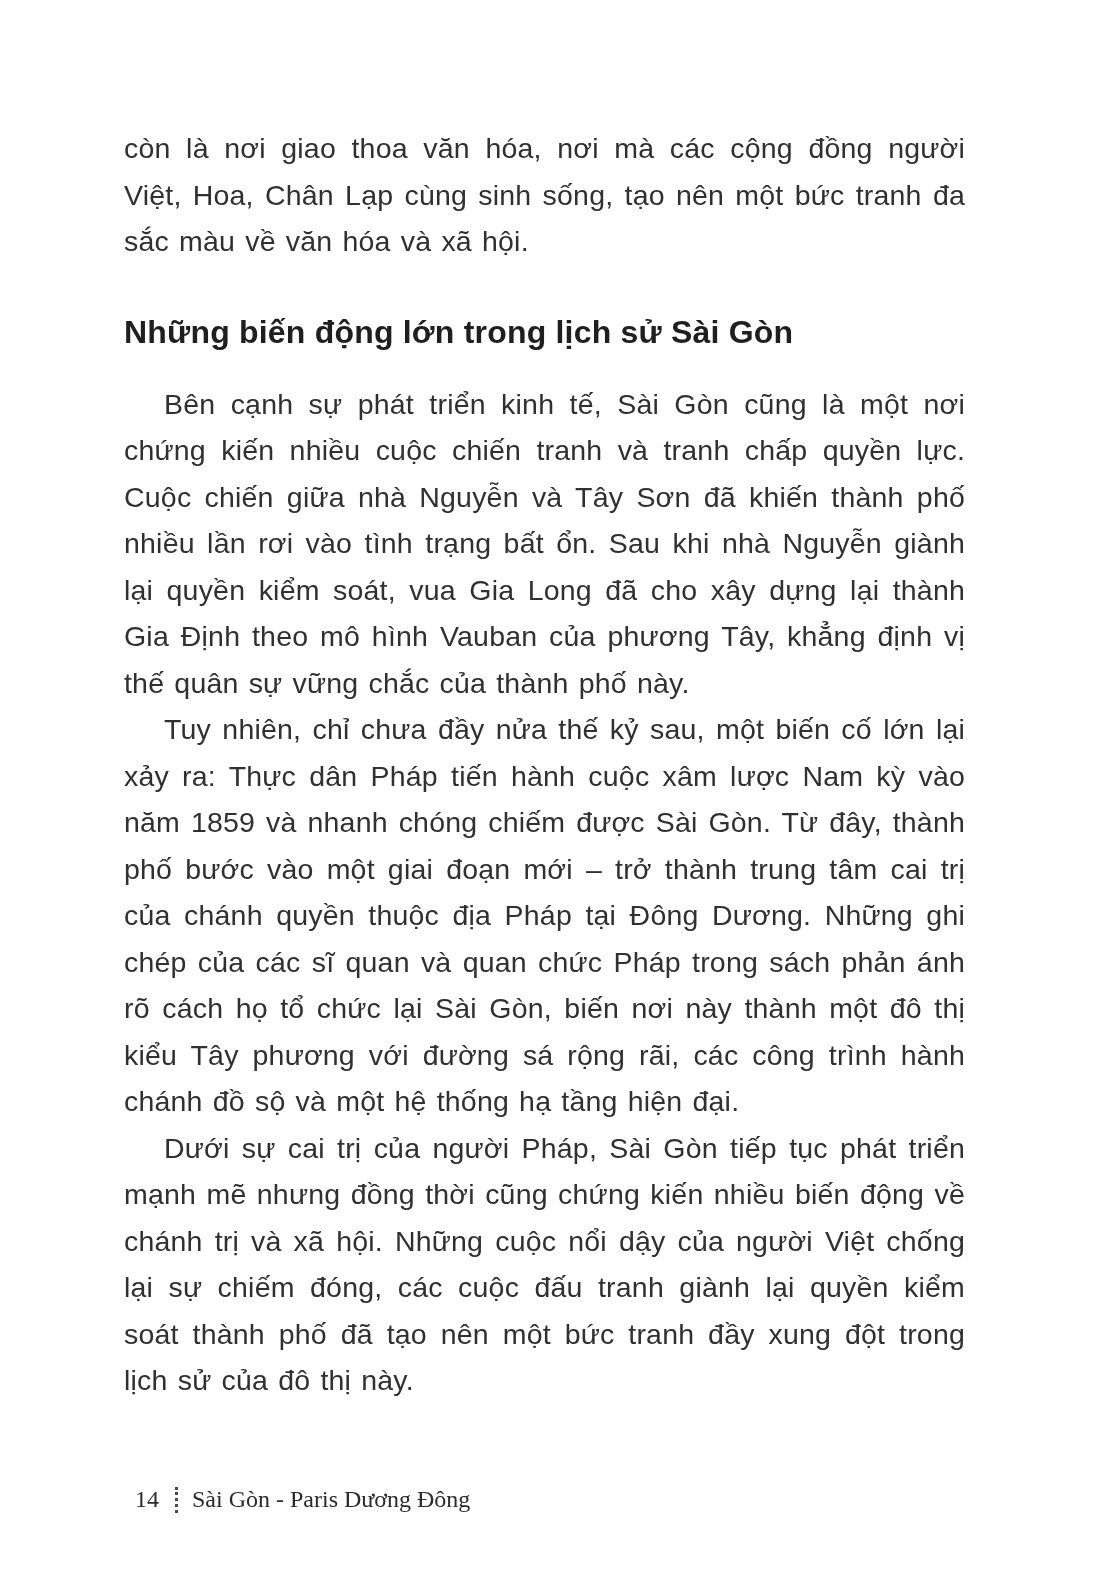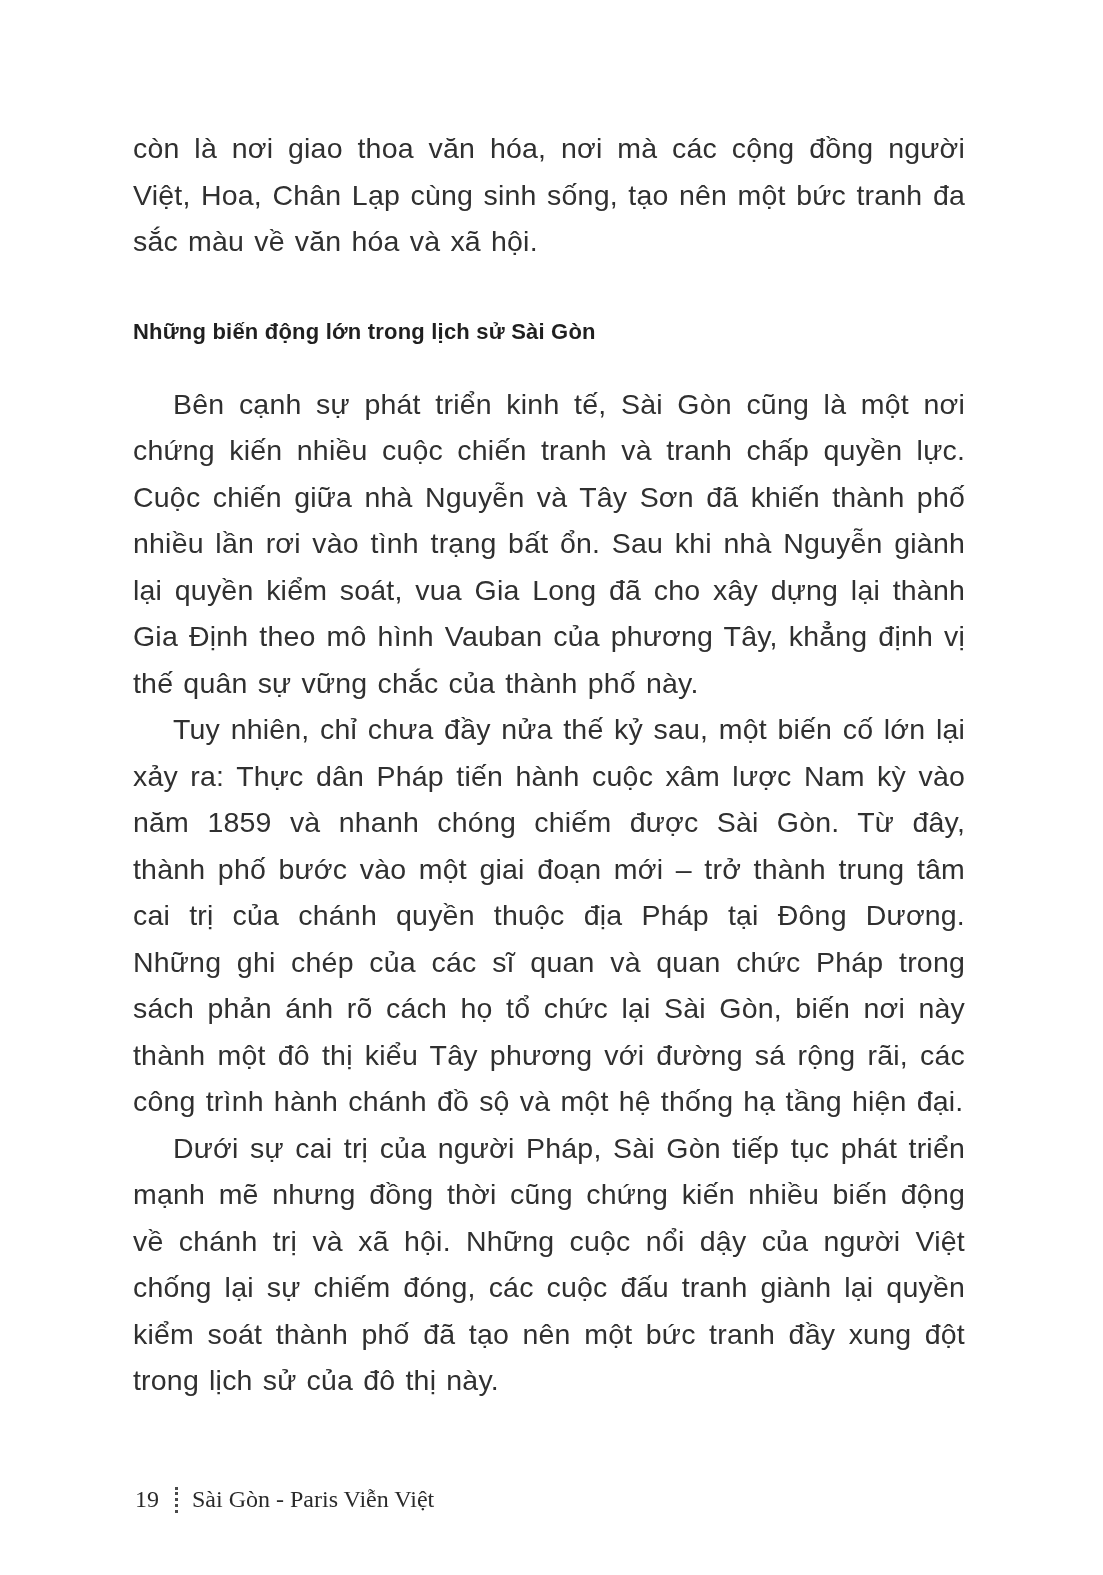--- a/index.html
+++ b/index.html
@@ -12,40 +12,40 @@
     width: 1103px;
     height: 1575px;
     background: #ffffff;
     box-sizing: border-box;
     font-family: "Liberation Sans", "DejaVu Sans", sans-serif;
     color: #2e2e2e;
     overflow: hidden;
   }
   .content {
     position: absolute;
-    left: 133px;
+    left: 124px;
     right: 138px;
     top: 125px;
   }
   .para {
     font-size: 28.5px;
     line-height: 46.5px;
     text-align: justify;
     letter-spacing: 0.2px;
     word-spacing: 2px;
     margin: 0 0 0 0;
     color: #303030;
   }
   .para.indent {
     text-indent: 40px;
   }
   .para + .para {
   }
   h2.section-heading {
-    font-size: 22px;
+    font-size: 32px;
     line-height: 38px;
     font-weight: 700;
     color: #1f1f1f;
     margin: 48px 0 30px 0;
     letter-spacing: 0.2px;
   }
   .footer {
     position: absolute;
     left: 135px;
     bottom: 62px;
@@ -78,17 +78,17 @@
 
     <p class="para indent">Bên cạnh sự phát triển kinh tế, Sài Gòn cũng là một nơi chứng kiến nhiều cuộc chiến tranh và tranh chấp quyền lực. Cuộc chiến giữa nhà Nguyễn và Tây Sơn đã khiến thành phố nhiều lần rơi vào tình trạng bất ổn. Sau khi nhà Nguyễn giành lại quyền kiểm soát, vua Gia Long đã cho xây dựng lại thành Gia Định theo mô hình Vauban của phương Tây, khẳng định vị thế quân sự vững chắc của thành phố này.</p>
 
     <p class="para indent">Tuy nhiên, chỉ chưa đầy nửa thế kỷ sau, một biến cố lớn lại xảy ra: Thực dân Pháp tiến hành cuộc xâm lược Nam kỳ vào năm 1859 và nhanh chóng chiếm được Sài Gòn. Từ đây, thành phố bước vào một giai đoạn mới – trở thành trung tâm cai trị của chánh quyền thuộc địa Pháp tại Đông Dương. Những ghi chép của các sĩ quan và quan chức Pháp trong sách phản ánh rõ cách họ tổ chức lại Sài Gòn, biến nơi này thành một đô thị kiểu Tây phương với đường sá rộng rãi, các công trình hành chánh đồ sộ và một hệ thống hạ tầng hiện đại.</p>
 
     <p class="para indent">Dưới sự cai trị của người Pháp, Sài Gòn tiếp tục phát triển mạnh mẽ nhưng đồng thời cũng chứng kiến nhiều biến động về chánh trị và xã hội. Những cuộc nổi dậy của người Việt chống lại sự chiếm đóng, các cuộc đấu tranh giành lại quyền kiểm soát thành phố đã tạo nên một bức tranh đầy xung đột trong lịch sử của đô thị này.</p>
 
   </div>
 
   <div class="footer">
-    <span class="page-num">19</span>
+    <span class="page-num">14</span>
     <span class="divider"></span>
-    <span class="book-title">Sài Gòn - Paris Viễn Việt</span>
+    <span class="book-title">Sài Gòn - Paris Dương Đông</span>
   </div>
 </div>
 
 </body></html>

